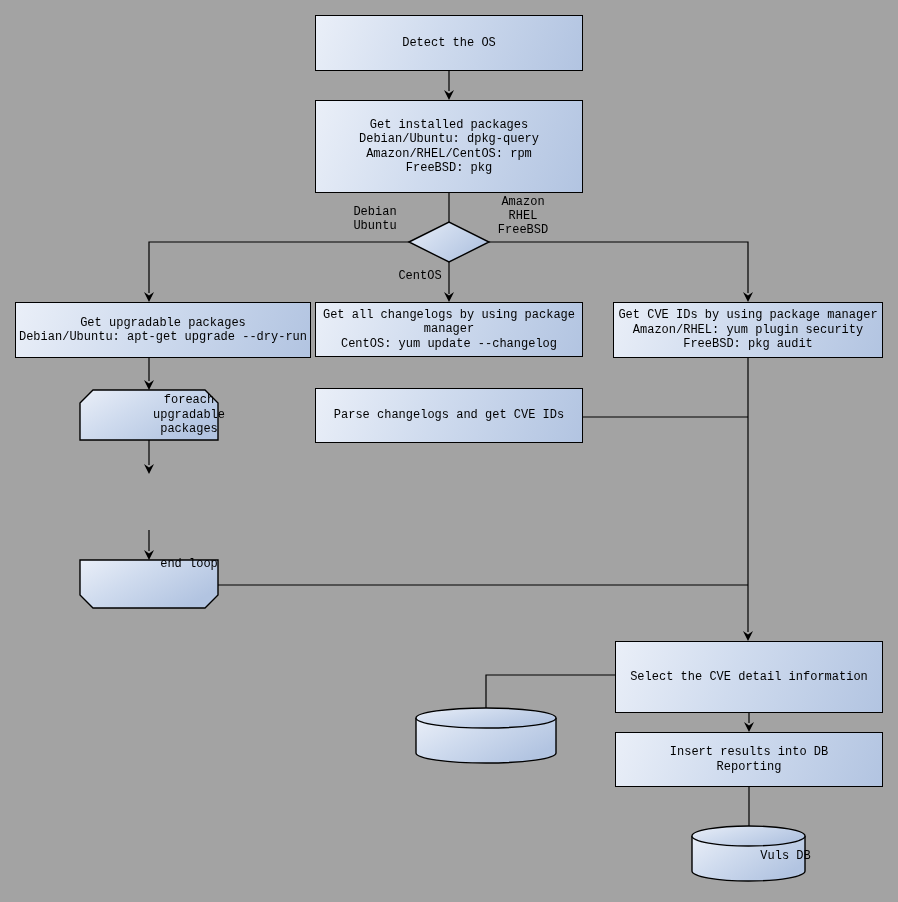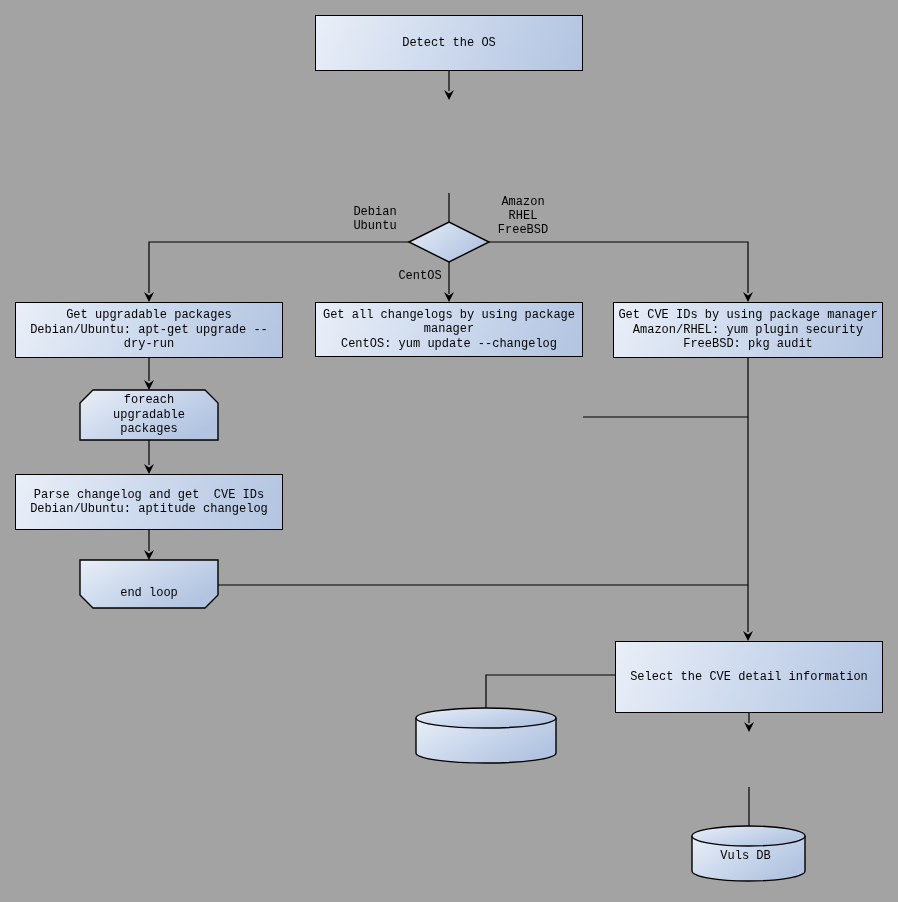--- a/index.html
+++ b/index.html
@@ -14,20 +14,21 @@
     border:1.4px solid #000;
     background:linear-gradient(112deg,#eaeff8 0%,#cfdbee 45%,#b2c4e1 100%);
     display:flex; align-items:center; justify-content:center;
     text-align:center; font-size:12px; line-height:14.5px;
     white-space:pre-wrap; padding:2px;
   }
   .shape-label {
     position:absolute; display:flex; align-items:center; justify-content:center;
     text-align:center; font-size:12px; line-height:14.5px; white-space:pre-wrap;
     pointer-events:none;
+    padding-left:40px;
   }
   .edge-label {
     position:absolute; text-align:center; font-size:12px; line-height:14px;
     white-space:pre-wrap;
   }
   .conn { stroke:#000; stroke-width:1.2; fill:none; }
   .head { fill:#000; stroke:none; }
   .shape { stroke:#000; stroke-width:1.4; fill:url(#gshape); }
 </style>
 </head>
@@ -85,42 +86,47 @@
     </g>
 
     <g>
       <path class="shape" d="M692,836 V871 A56.5,10 0 0 0 805,871 V836"></path>
       <ellipse class="shape" cx="748.5" cy="836" rx="56.5" ry="10"></ellipse>
     </g>
   </svg>
 
   <div class="box" style="left:315px;top:15px;width:268px;height:56px">Detect the OS</div>
 
+  <div class="box" style="left:315px;top:100px;width:268px;height:93px">Get installed packages
+Debian/Ubuntu: dpkg-query
+Amazon/RHEL/CentOS: rpm
+FreeBSD: pkg</div>
 
-  <div class="box" style="left:15px;top:302px;width:268px;height:56px">Get upgradable packages
+  <div class="box" style="left:15px;top:302px;width:296px;height:56px">Get upgradable packages
 Debian/Ubuntu: apt-get upgrade --dry-run</div>
 
-  <div class="box" style="left:15px;top:474px;width:268px;height:56px">Parse changelog and get  CVE IDs
-Debian/Ubuntu: aptitude changelog</div>
 
   <div class="box" style="left:315px;top:302px;width:268px;height:55px">Get all changelogs by using package manager
 CentOS: yum update --changelog</div>
 
+  <div class="box" style="left:315px;top:388px;width:268px;height:55px">Parse changelogs and get CVE IDs</div>
 
   <div class="box" style="left:613px;top:302px;width:270px;height:56px">Get CVE IDs by using package manager
 Amazon/RHEL: yum plugin security
 FreeBSD: pkg audit</div>
 
   <div class="box" style="left:615px;top:641px;width:268px;height:72px">Select the CVE detail information</div>
 
+  <div class="box" style="left:615px;top:732px;width:268px;height:55px">Insert results into DB
+Reporting</div>
 
   <div class="shape-label" style="left:80px;top:390px;width:138px;height:50px">foreach
 upgradable  packages</div>
 
-  <div class="shape-label" style="left:80px;top:569px;width:138px;height:48px">end loop</div>
+  <div class="shape-label" style="left:80px;top:540px;width:138px;height:48px">end loop</div>
 
 
   <div class="shape-label" style="left:692px;top:842px;width:107px;height:28px">Vuls DB</div>
 
   <div class="edge-label" style="left:338px;top:205px;width:74px">Debian
 Ubuntu</div>
 
   <div class="edge-label" style="left:486px;top:195px;width:74px">Amazon
 RHEL
 FreeBSD</div>

